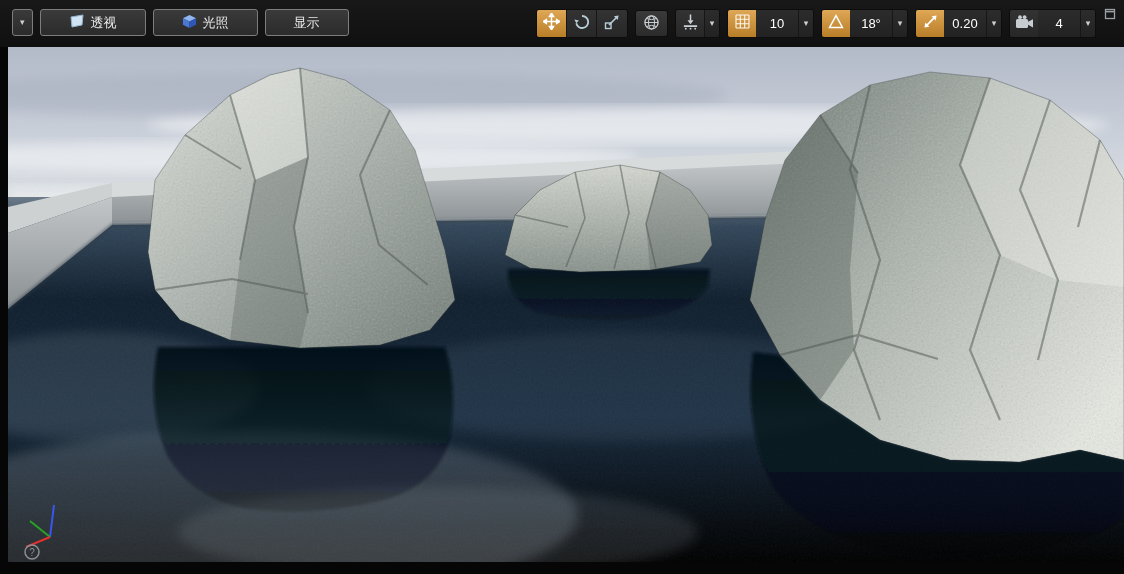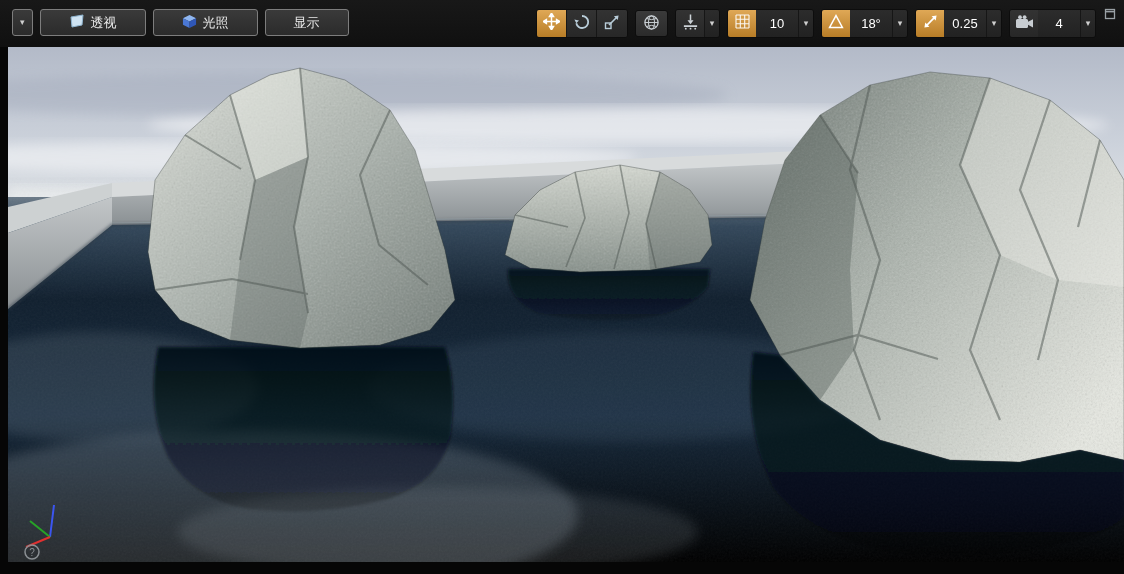--- a/index.html
+++ b/index.html
@@ -169,21 +169,21 @@
       <div class="snap-group">
         <div class="snap-icon">
           <span>
             <svg width="15" height="15" viewBox="0 0 15 15">
               <line x1="3.2" y1="11.8" x2="11.8" y2="3.2" stroke="#ffffff" stroke-width="1.7"></line>
               <path d="M13.6 1.4 L12.7 6.4 L8.6 2.3 Z" fill="#ffffff"></path>
               <path d="M1.4 13.6 L2.3 8.6 L6.4 12.7 Z" fill="#ffffff"></path>
             </svg>
           </span>
         </div>
-        <div class="snap-value">0.25</div>
+        <div class="snap-value">0.20</div>
         <div class="snap-caret">
           <span class="caret-glyph">▾</span>
         </div>
       </div>
 
       <div class="snap-group">
         <div class="snap-icon plain">
           <span>
             <svg width="19" height="14" viewBox="0 0 19 14">
               <circle cx="5" cy="2.2" r="1.9" fill="#c8cdd2"></circle>

